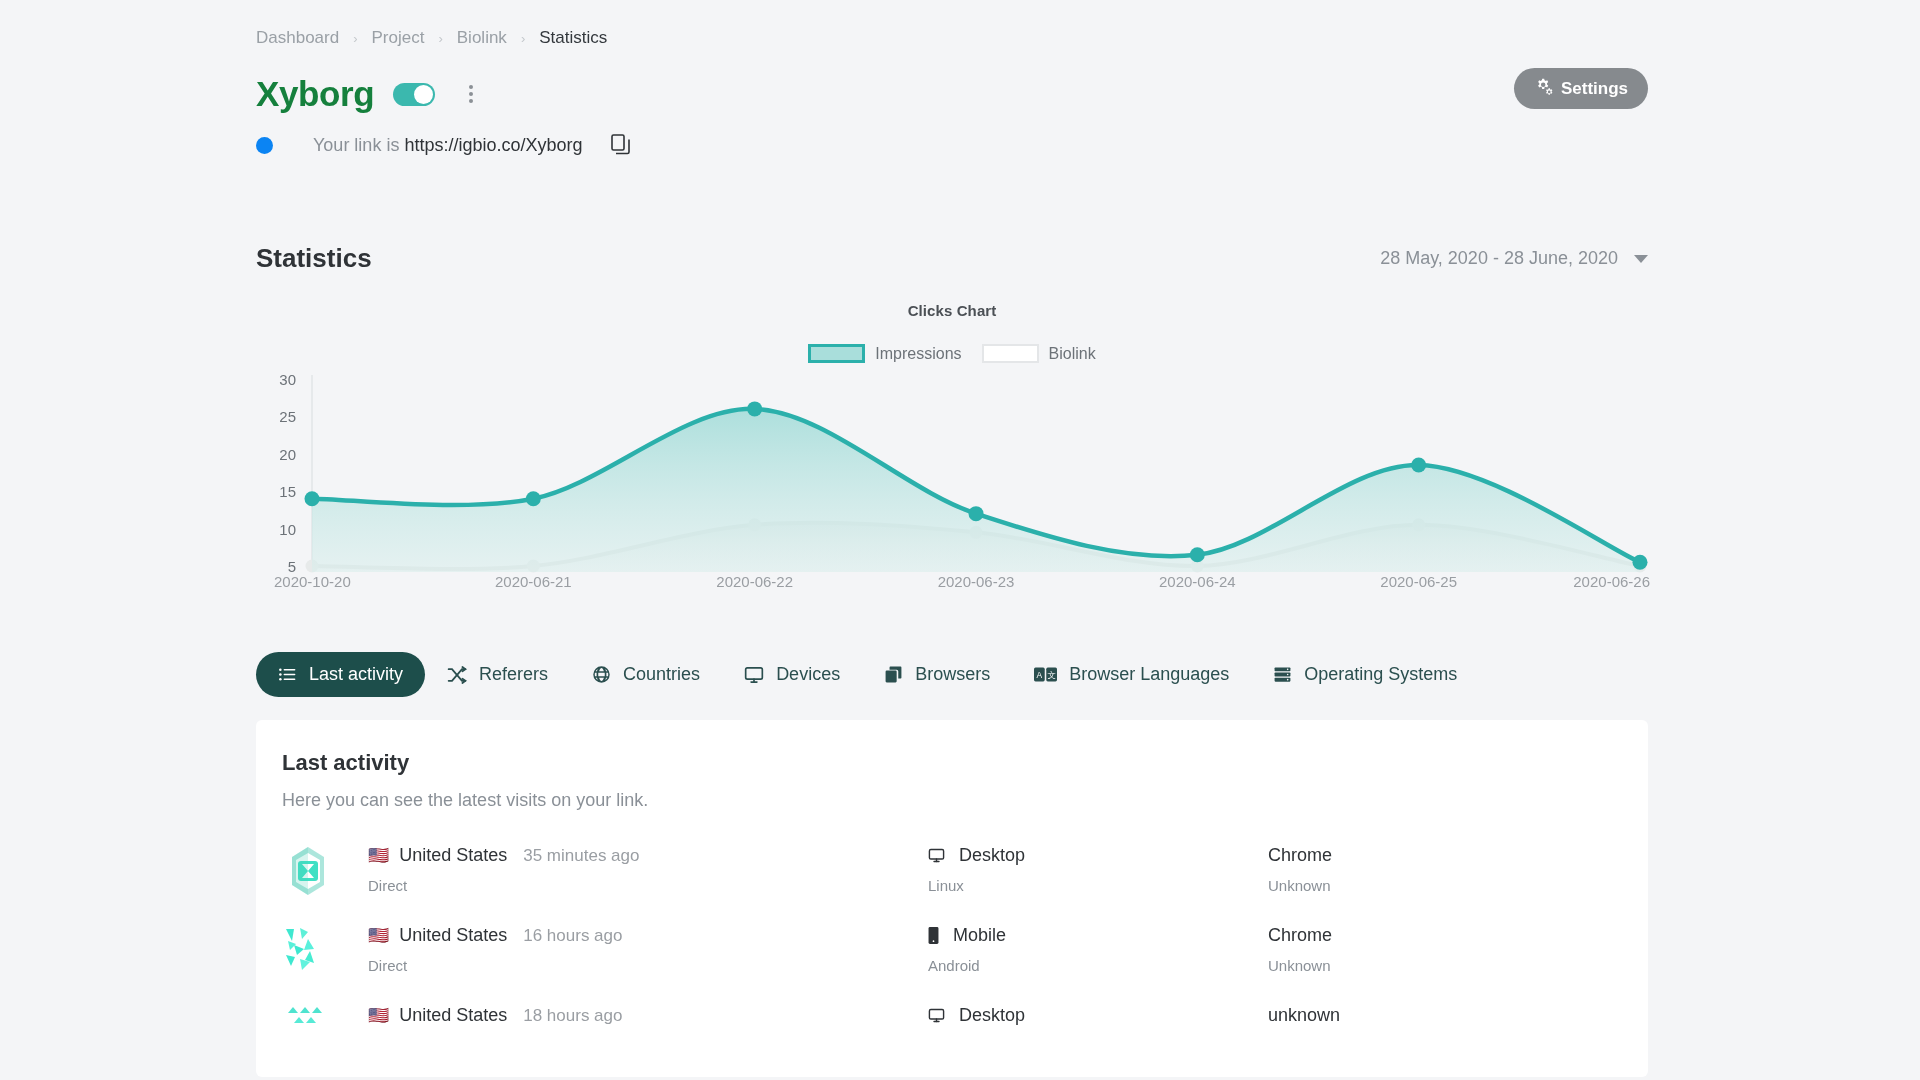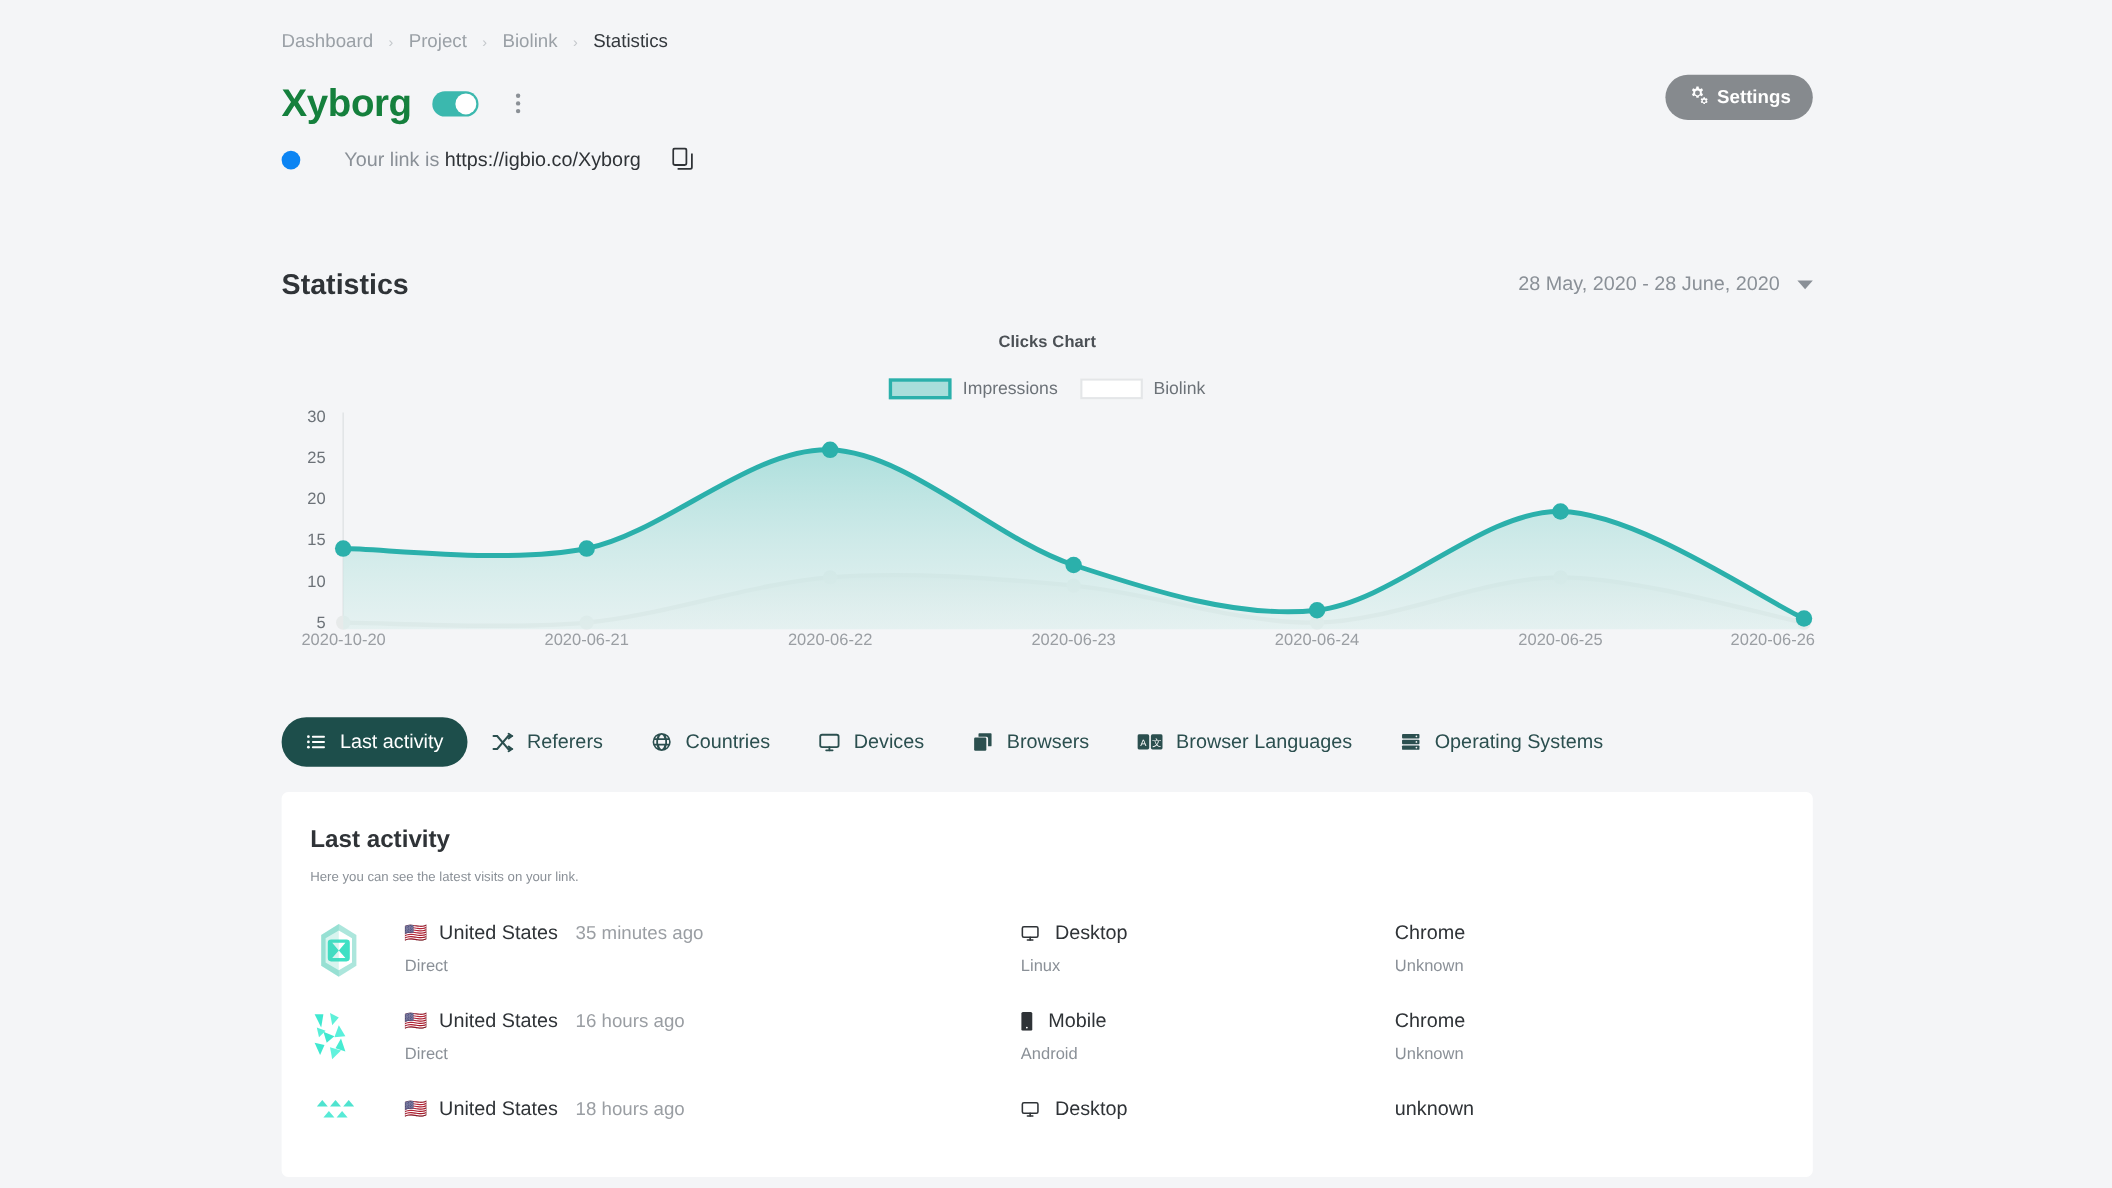--- a/index.html
+++ b/index.html
@@ -73,21 +73,21 @@
   .tab {
     display: flex; align-items: center; gap: 12px; font-size: 18px; color: #2b4f4f;
     padding: 12px 22px; border-radius: 24px; cursor: pointer; white-space: nowrap;
   }
   .tab.active { background: #1d4e4b; color: #ffffff; }
   .tab-icon { display: flex; align-items: center; }
 
   
   .card { margin-top: 23px; background: #fff; border-radius: 6px; padding: 30px 26px 0 26px; min-height: 330px; }
   .card-title { font-size: 22px; font-weight: 700; color: #2f3337; }
-  .card-sub { font-size: 12px; color: #8a9097; margin-top: 14px; }
+  .card-sub { font-size: 18px; color: #8a9097; margin-top: 14px; }
   .rows { margin-top: 26px; }
   .row { display: flex; align-items: flex-start; padding: 8px 0 20px 0; }
   .avatar { width: 52px; height: 52px; flex: 0 0 52px; margin-right: 34px; }
   .col-loc { width: 560px; }
   .col-dev { width: 340px; }
   .col-brw { width: 300px; }
   .line1 { display: flex; align-items: center; gap: 10px; font-size: 18px; color: #2f3337; }
   .line1 .ago { font-size: 17px; color: #9a9ea3; margin-left: 6px; }
   .line2 { font-size: 15px; color: #8a9097; margin-top: 11px; }
   .flag { font-size: 17px; line-height: 1; }

